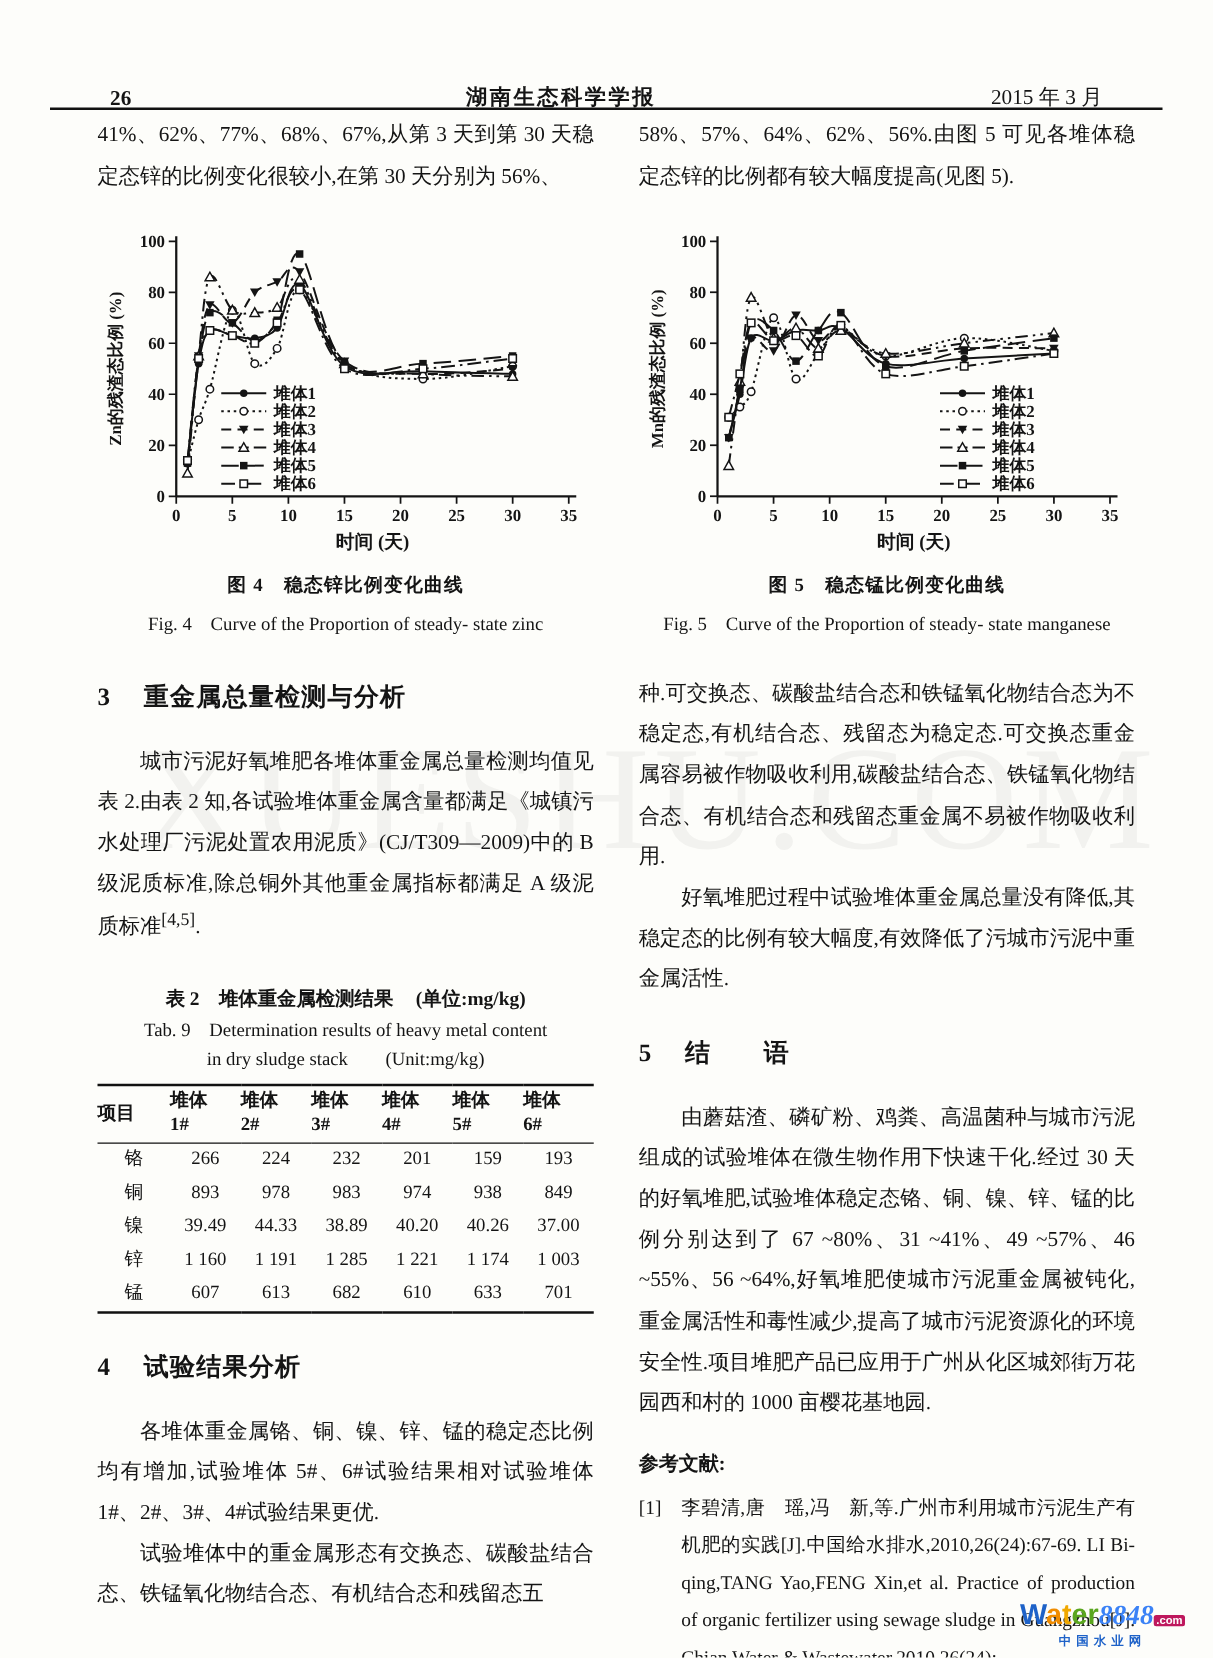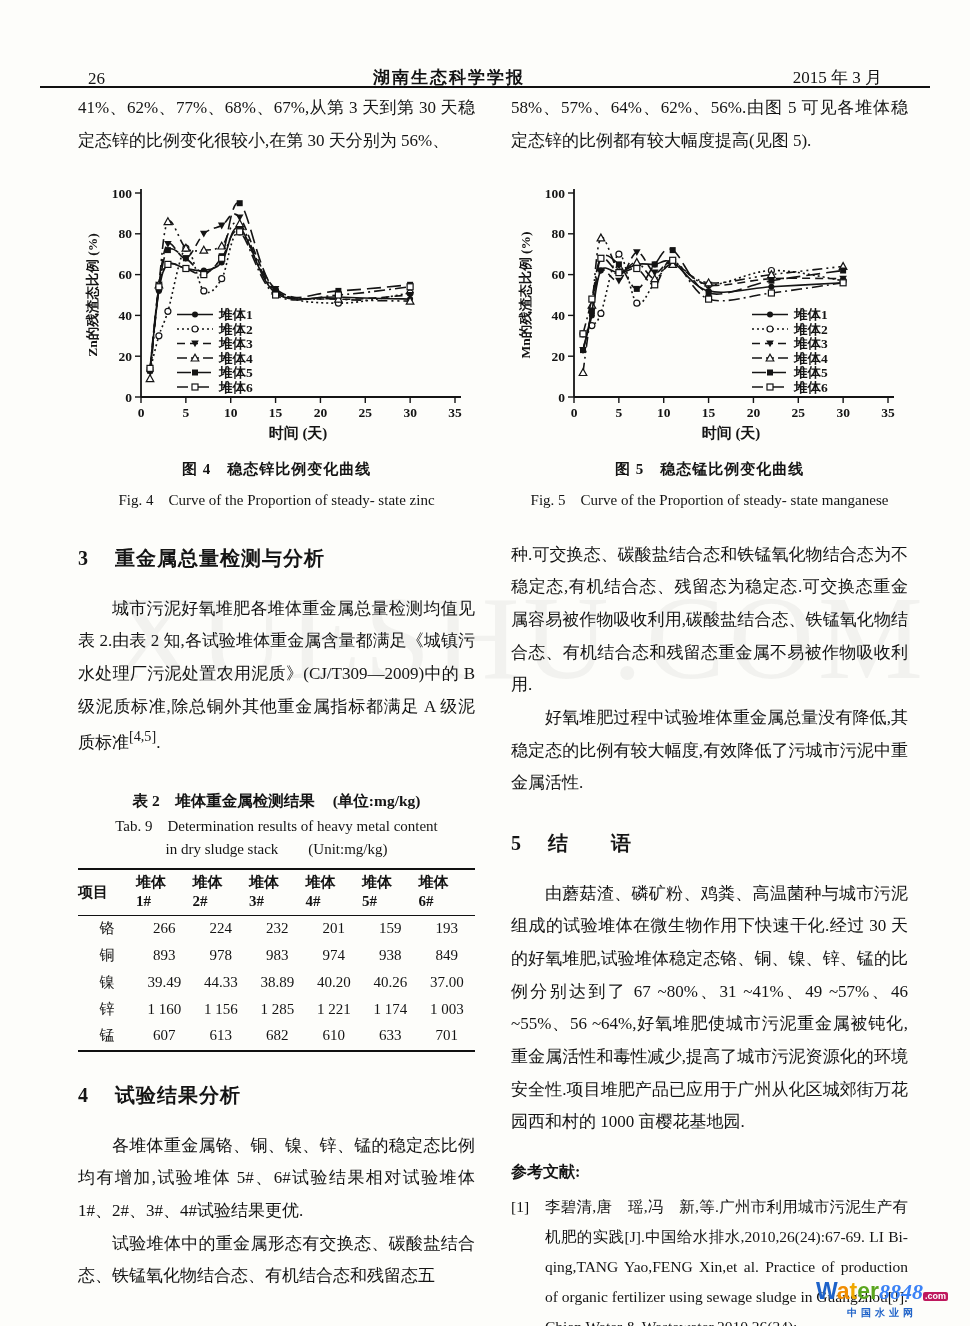--- a/index.html
+++ b/index.html
@@ -9,21 +9,21 @@
     font-family:"Liberation Serif","DejaVu Serif",serif;
     position:relative;overflow:hidden;
   }
   .page{position:absolute;left:0;top:0;width:970px;height:1326px;}
   
   .hdr{position:absolute;left:40px;right:40px;top:40px;height:46px;
        border-bottom:2.5px solid #111;}
   .hdr-inner{display:flex;justify-content:space-between;align-items:flex-end;
        padding:0 48px 8px 48px;font-size:17px;}
   .hdr-title{font-weight:bold;letter-spacing:2px;}
-  .hdr-page{font-weight:normal;margin-top:29px;}
+  .hdr-page{font-weight:bold;margin-top:29px;}
   
   .wm{position:absolute;left:110px;top:571px;font-size:118px;font-style:normal;
       color:rgba(110,110,110,0.08);letter-spacing:4px;white-space:nowrap;
       font-family:"Liberation Serif","DejaVu Serif",serif;pointer-events:none;}
   
   .cols{position:absolute;left:78px;top:92px;width:830px;display:flex;gap:36px;}
   .col{width:397px;font-size:17px;line-height:1.92;text-align:justify;}
   p{margin:0;}
   .indent{text-indent:2em;}
   .fig-block{margin-top:22px;text-align:center;}
@@ -266,21 +266,21 @@
               <td>39.49</td>
               <td>44.33</td>
               <td>38.89</td>
               <td>40.20</td>
               <td>40.26</td>
               <td>37.00</td>
             </tr>
             <tr>
               <td class="rowlab">锌</td>
               <td>1 160</td>
-              <td>1 156</td>
+              <td>1 191</td>
               <td>1 285</td>
               <td>1 221</td>
               <td>1 174</td>
               <td>1 003</td>
             </tr>
             <tr>
               <td class="rowlab">锰</td>
               <td>607</td>
               <td>613</td>
               <td>682</td>

